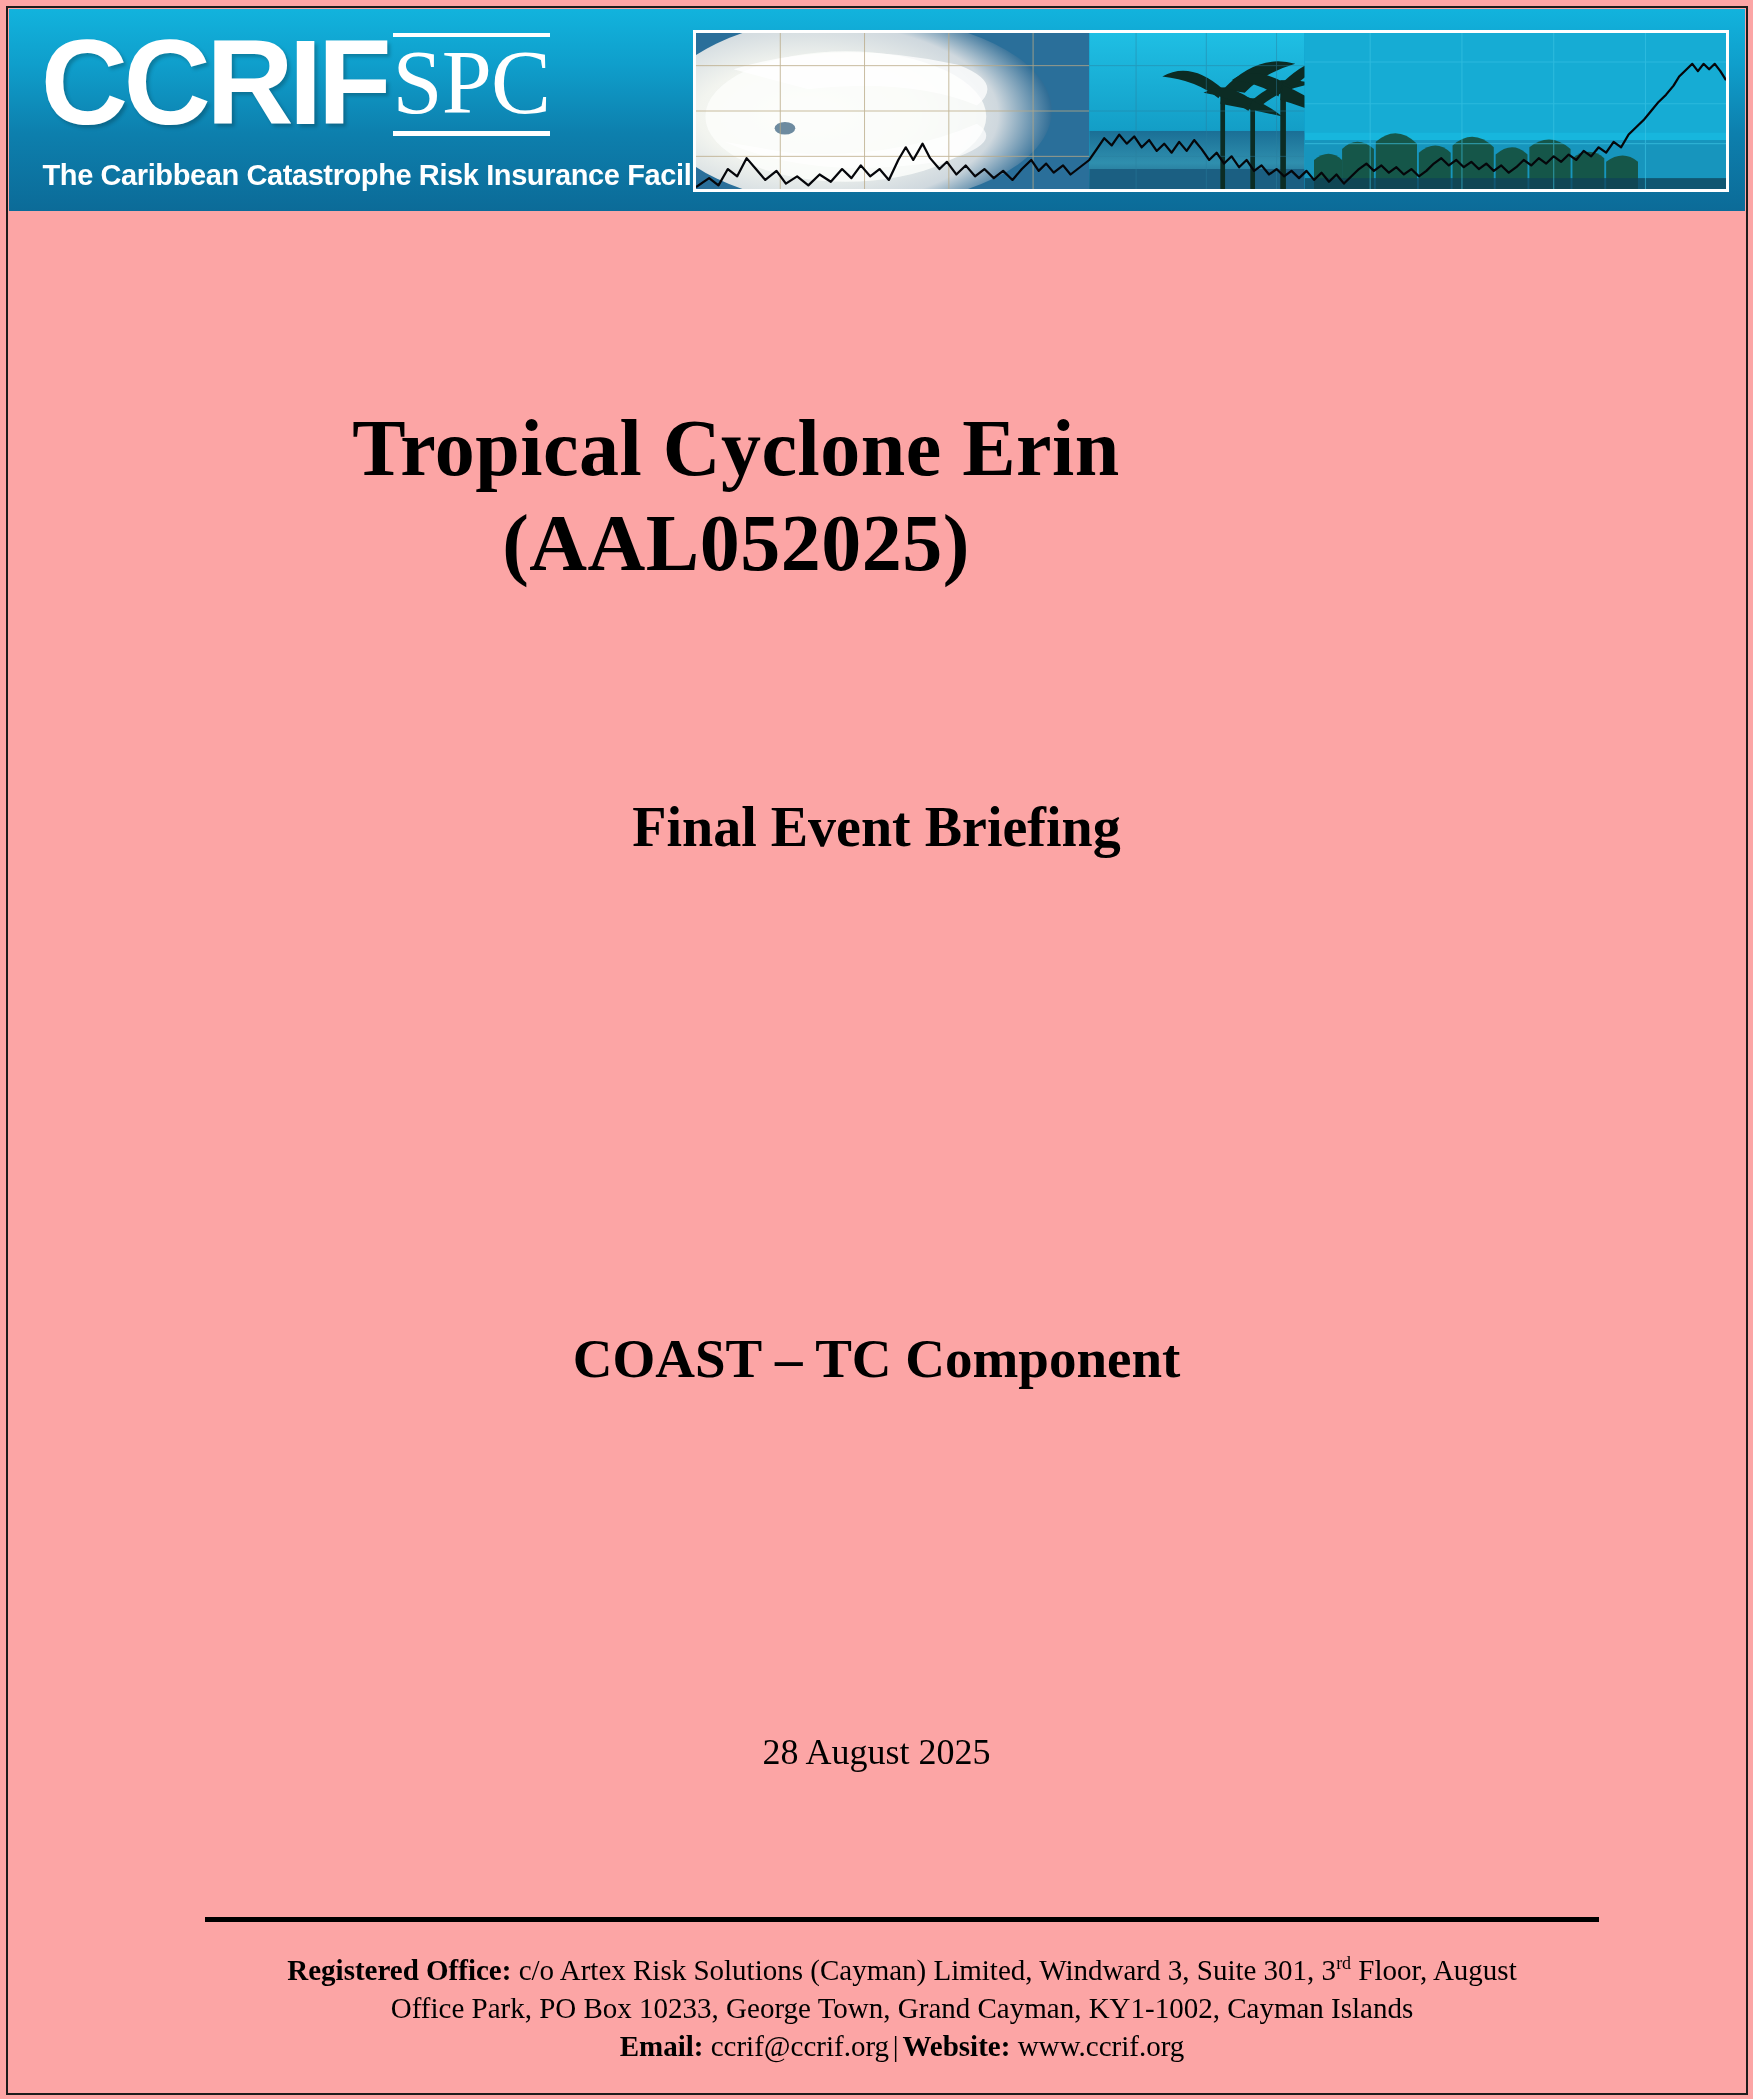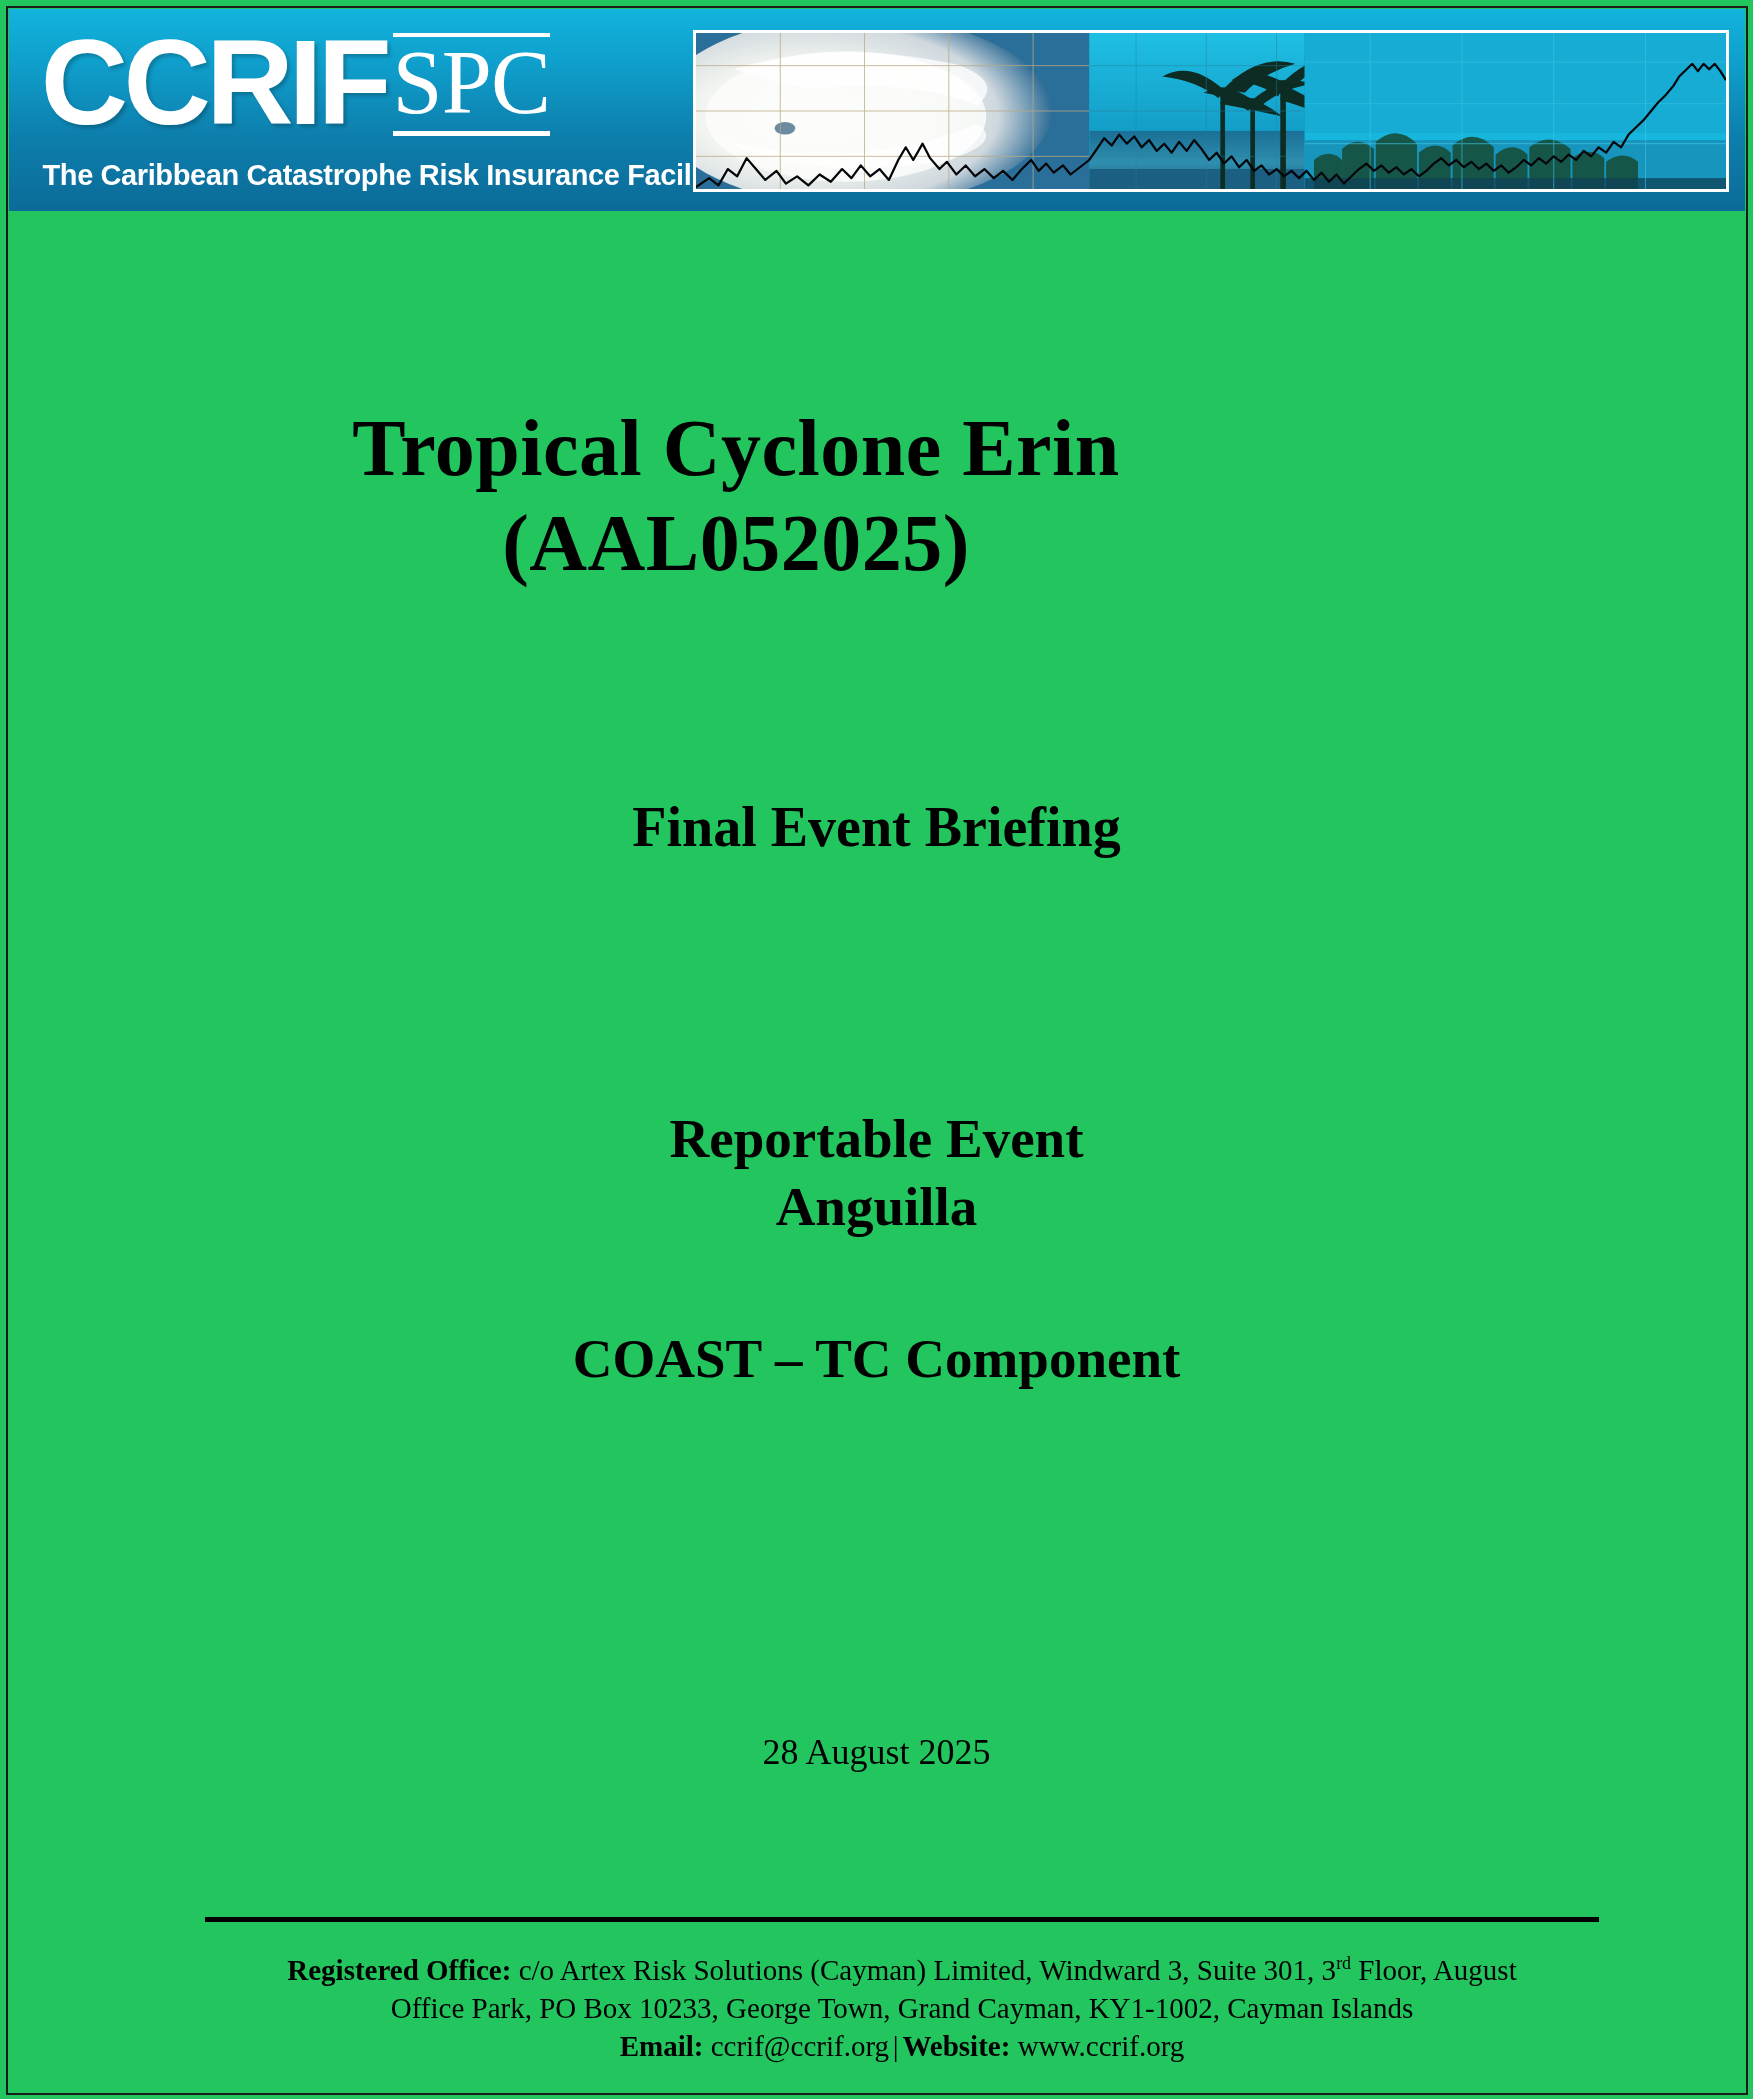--- a/index.html
+++ b/index.html
@@ -10,21 +10,21 @@
   }
   body {
     font-family: "Liberation Serif", "DejaVu Serif", serif;
     color: #000000;
   }
 
   .page {
     position: relative;
     width: 1753px;
     height: 2100px;
-    background: #22c55e;
+    background: #fca5a5;
     overflow: hidden;
     box-sizing: border-box;
   }
 
   
   .page-border {
     position: absolute;
     left: 5.6px;
     top: 5.6px;
     width: 1742px;
@@ -366,24 +366,20 @@
 
   <div class="content">
 
     <h1 class="doc-title">
       <span>Tropical Cyclone Erin</span>
       <span class="line2">(AAL052025)</span>
     </h1>
 
     <div class="doc-subtitle">Final Event Briefing</div>
 
-    <div class="event-block">
-      <span>Reportable Event</span>
-      <span class="country">Anguilla</span>
-    </div>
 
     <div class="component-line">COAST – TC Component</div>
 
     <div class="doc-date">28 August 2025</div>
   </div>
 
   <div class="footer">
     <div class="footer-rule"></div>
     <div class="footer-text">
       <span class="footer-line">

